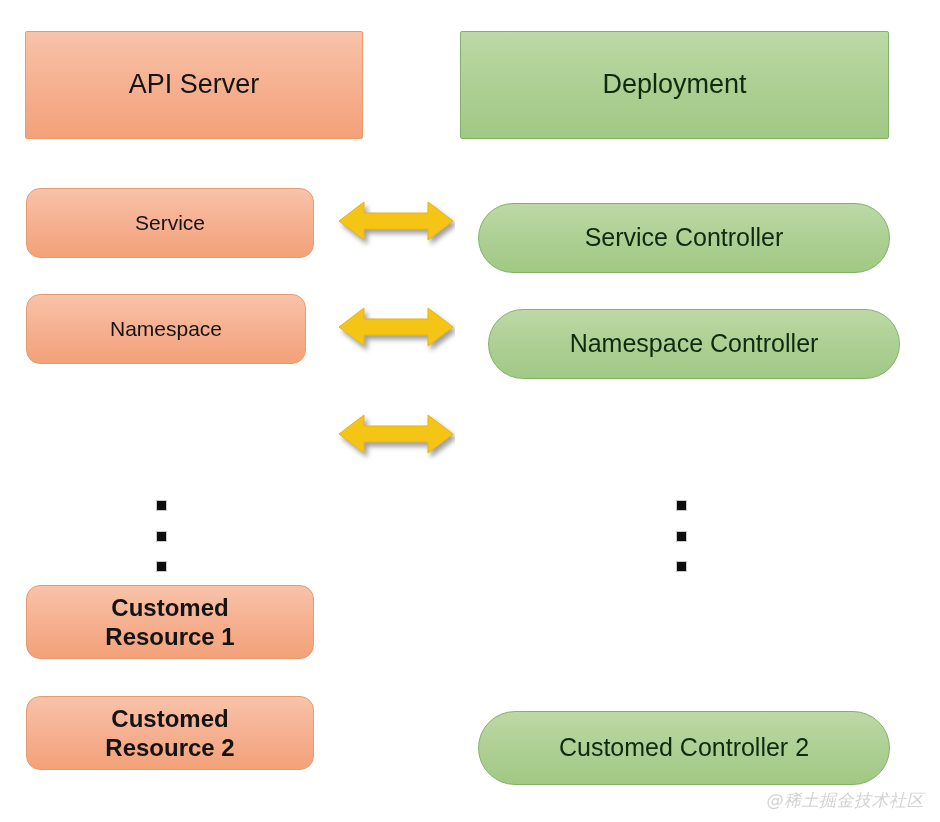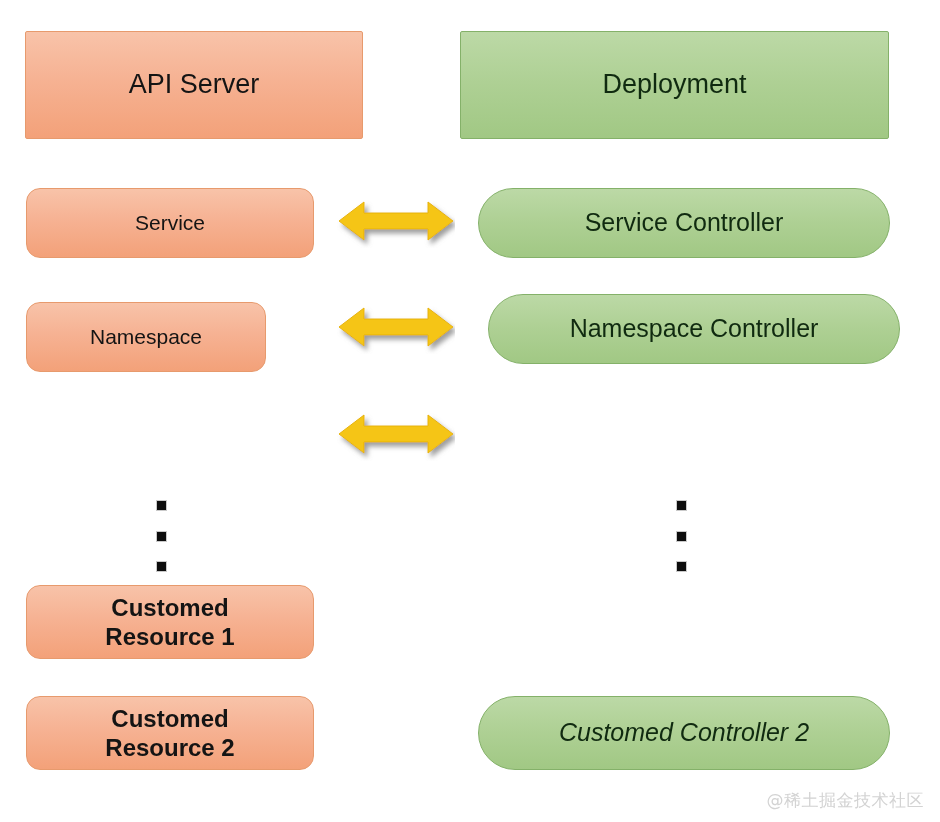--- a/index.html
+++ b/index.html
@@ -48,20 +48,21 @@
     border-radius: 2px;
     font-size: 27px;
   }
   .row-node-left {
     border-radius: 14px;
     font-size: 21px;
   }
   .row-node-right {
     border-radius: 999px;
     font-size: 25px;
+    margin-top: 15px;
   }
   .two-line {
     font-size: 24px;
     line-height: 1.22;
     font-weight: bold;
   }
 
   
   .arrow {
     position: absolute;
@@ -95,20 +96,21 @@
   
   .watermark {
     position: absolute;
     right: 16px;
     bottom: 10px;
     font-size: 17px;
     color: #d3d3d3;
     letter-spacing: 0.5px;
     font-family: "DejaVu Sans", "Liberation Sans", sans-serif;
     user-select: none;
+    font-style: italic;
   }
 </style>
 </head>
 <body>
 
 <div id="canvas">
 
   <div class="node orange header-node" style="left:25px; top:31px; width:338px; height:108px;">API Server</div>
 
   <div class="node green header-node" style="left:460px; top:31px; width:429px; height:108px;">Deployment</div>
@@ -121,21 +123,21 @@
         <filter id="sh1" x="-25%" y="-25%" width="160%" height="170%">
           <feDropShadow dx="3" dy="4" stdDeviation="2.6" flood-color="#8d8d8d" flood-opacity="0.85"></feDropShadow>
         </filter>
       </defs>
       <polygon filter="url(#sh1)" points="2,25 27,6 27,17 91,17 91,6 116,25 91,44 91,33 27,33 27,44" fill="#f5c518" stroke="#e7b30b" stroke-width="1"></polygon>
     </svg>
   </div>
 
   <div class="node green row-node-right" style="left:478px; top:188px; width:412px; height:70px;">Service Controller</div>
 
-  <div class="node orange row-node-left" style="left:26px; top:294px; width:240px; height:70px;margin-top:8px;">Namespace</div>
+  <div class="node orange row-node-left" style="left:26px; top:294px; width:280px; height:70px;">Namespace</div>
 
   <div class="arrow" style="left:337px; top:302px;">
     <svg viewBox="0 0 118 52" xmlns="http://www.w3.org/2000/svg">
       <defs>
         <filter id="sh2" x="-25%" y="-25%" width="160%" height="170%">
           <feDropShadow dx="3" dy="4" stdDeviation="2.6" flood-color="#8d8d8d" flood-opacity="0.85"></feDropShadow>
         </filter>
       </defs>
       <polygon filter="url(#sh2)" points="2,25 27,6 27,17 91,17 91,6 116,25 91,44 91,33 27,33 27,44" fill="#f5c518" stroke="#e7b30b" stroke-width="1"></polygon>
     </svg>
@@ -168,17 +170,17 @@
     <span class="dot"></span>
   </div>
 
   <div class="node orange row-node-left two-line" style="left:26px; top:585px; width:288px; height:74px;">Customed
 Resource 1</div>
 
 
   <div class="node orange row-node-left two-line" style="left:26px; top:696px; width:288px; height:74px;">Customed
 Resource 2</div>
 
-  <div class="node green row-node-right" style="left:478px; top:696px; width:412px; height:74px;font-style:italic;">Customed Controller 2</div>
+  <div class="node green row-node-right" style="left:478px; top:696px; width:412px; height:74px;">Customed Controller 2</div>
 
   <div class="watermark">@稀土掘金技术社区</div>
 
 </div>
 
 </body></html>

